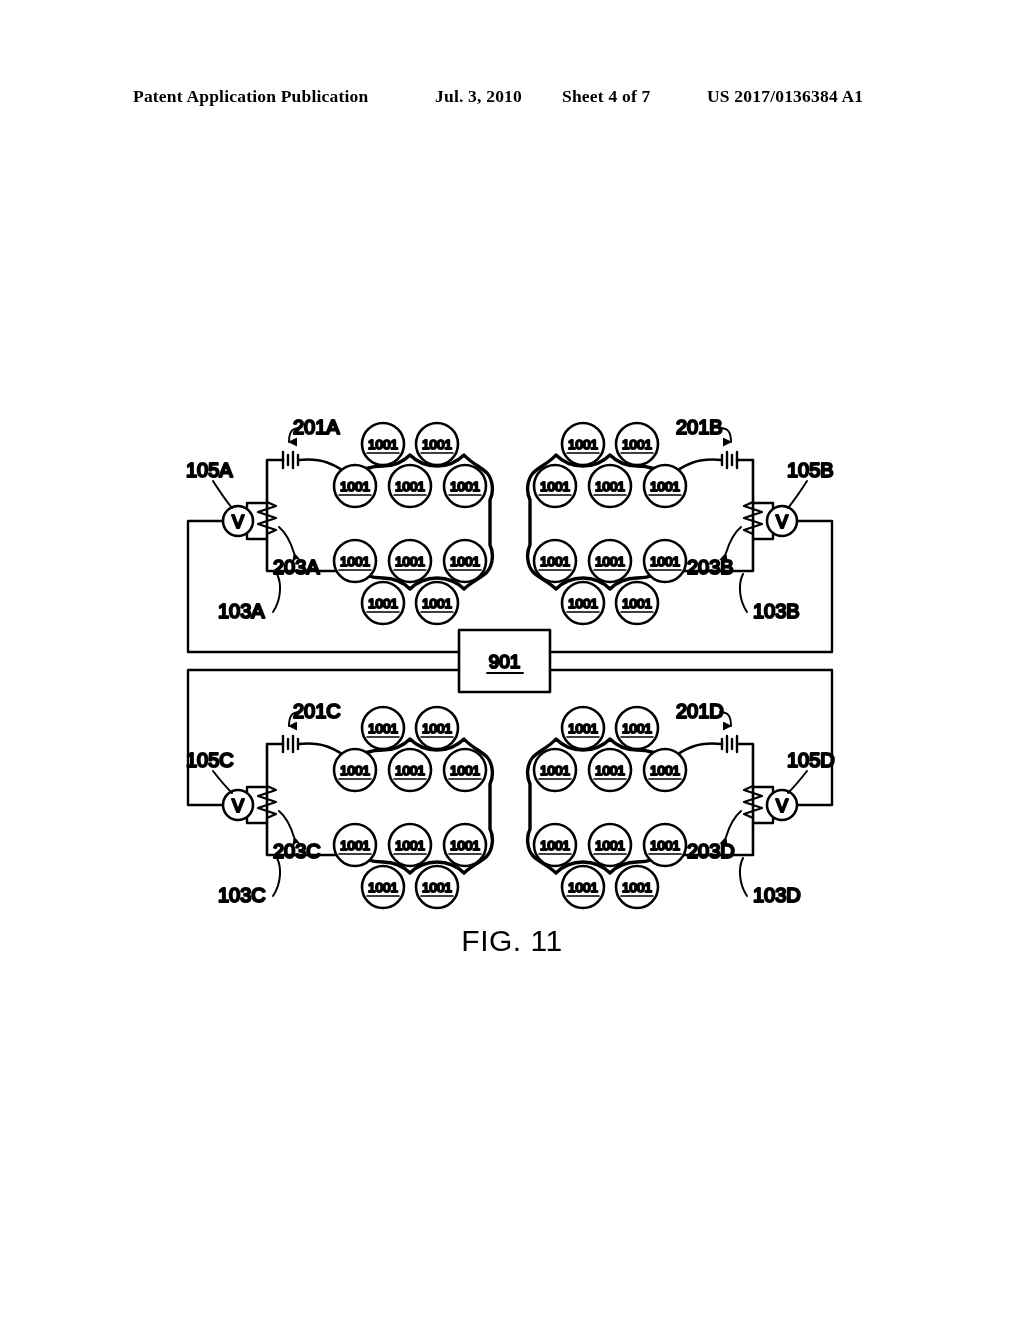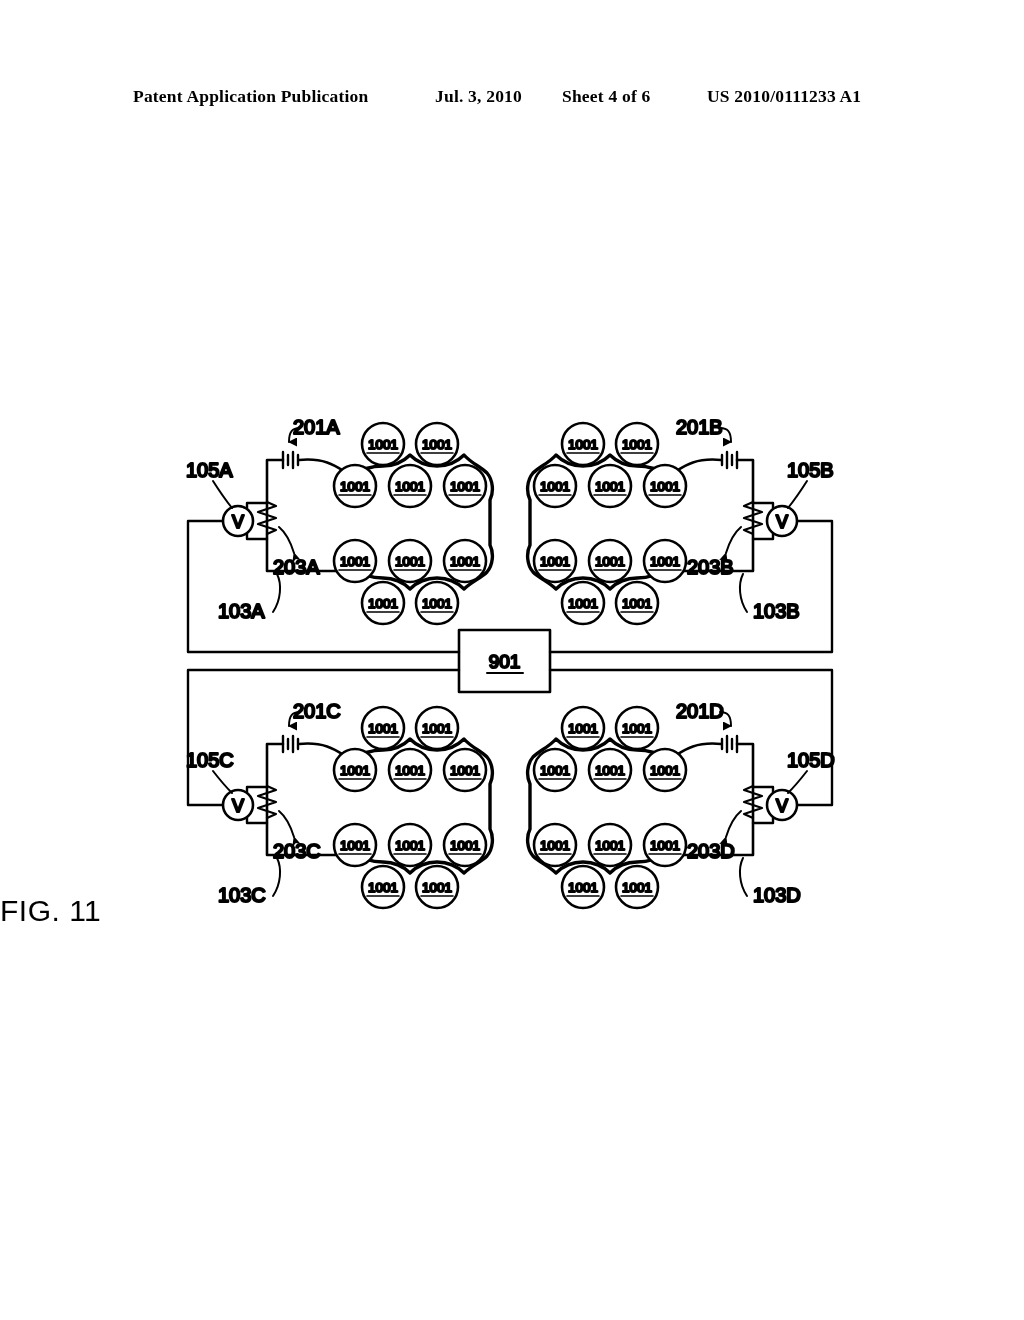--- a/index.html
+++ b/index.html
@@ -62,23 +62,23 @@
   #figure-svg {
     position: absolute;
     left: 0;
     top: 0;
   }
 
   
   #figure-caption {
     position: absolute;
     left: 0;
-    top: 894px;
+    top: 924px;
     width: 1024px;
-    text-align: left;
+    text-align: center;
     font-family: "Liberation Sans", sans-serif;
     font-size: 30px;
     letter-spacing: 0.5px;
   }
 
   
   .ref-label {
     font-family: "Liberation Sans", sans-serif;
     font-size: 20px;
     fill: #000;
@@ -101,22 +101,22 @@
     fill: #000;
     text-anchor: middle;
   }
 </style>
 </head>
 <body>
 
 <div id="page-header">
   <span class="hdr-pub">Patent Application Publication</span>
   <span class="hdr-date">Jul. 3, 2010</span>
-  <span class="hdr-sheet">Sheet 4 of 6</span>
-  <span class="hdr-docnum">US 2010/0111233 A1</span>
+  <span class="hdr-sheet">Sheet 4 of 7</span>
+  <span class="hdr-docnum">US 2017/0136384 A1</span>
 </div>
 
 <div id="figure-canvas">
   <svg id="figure-svg" width="1024" height="1320" viewBox="0 0 1024 1320">
     <defs>
       <marker id="arrowDown" markerWidth="9" markerHeight="9" refX="4.5" refY="8" orient="auto-start-reverse" markerUnits="userSpaceOnUse">
         <path d="M0,0 L9,0 L4.5,9 Z" fill="#000"></path>
       </marker>
       <marker id="arrowHead" markerWidth="10" markerHeight="10" refX="9" refY="5" orient="auto" markerUnits="userSpaceOnUse">
         <path d="M0,0.5 L10,5 L0,9.5 L2.6,5 Z" fill="#000"></path>

